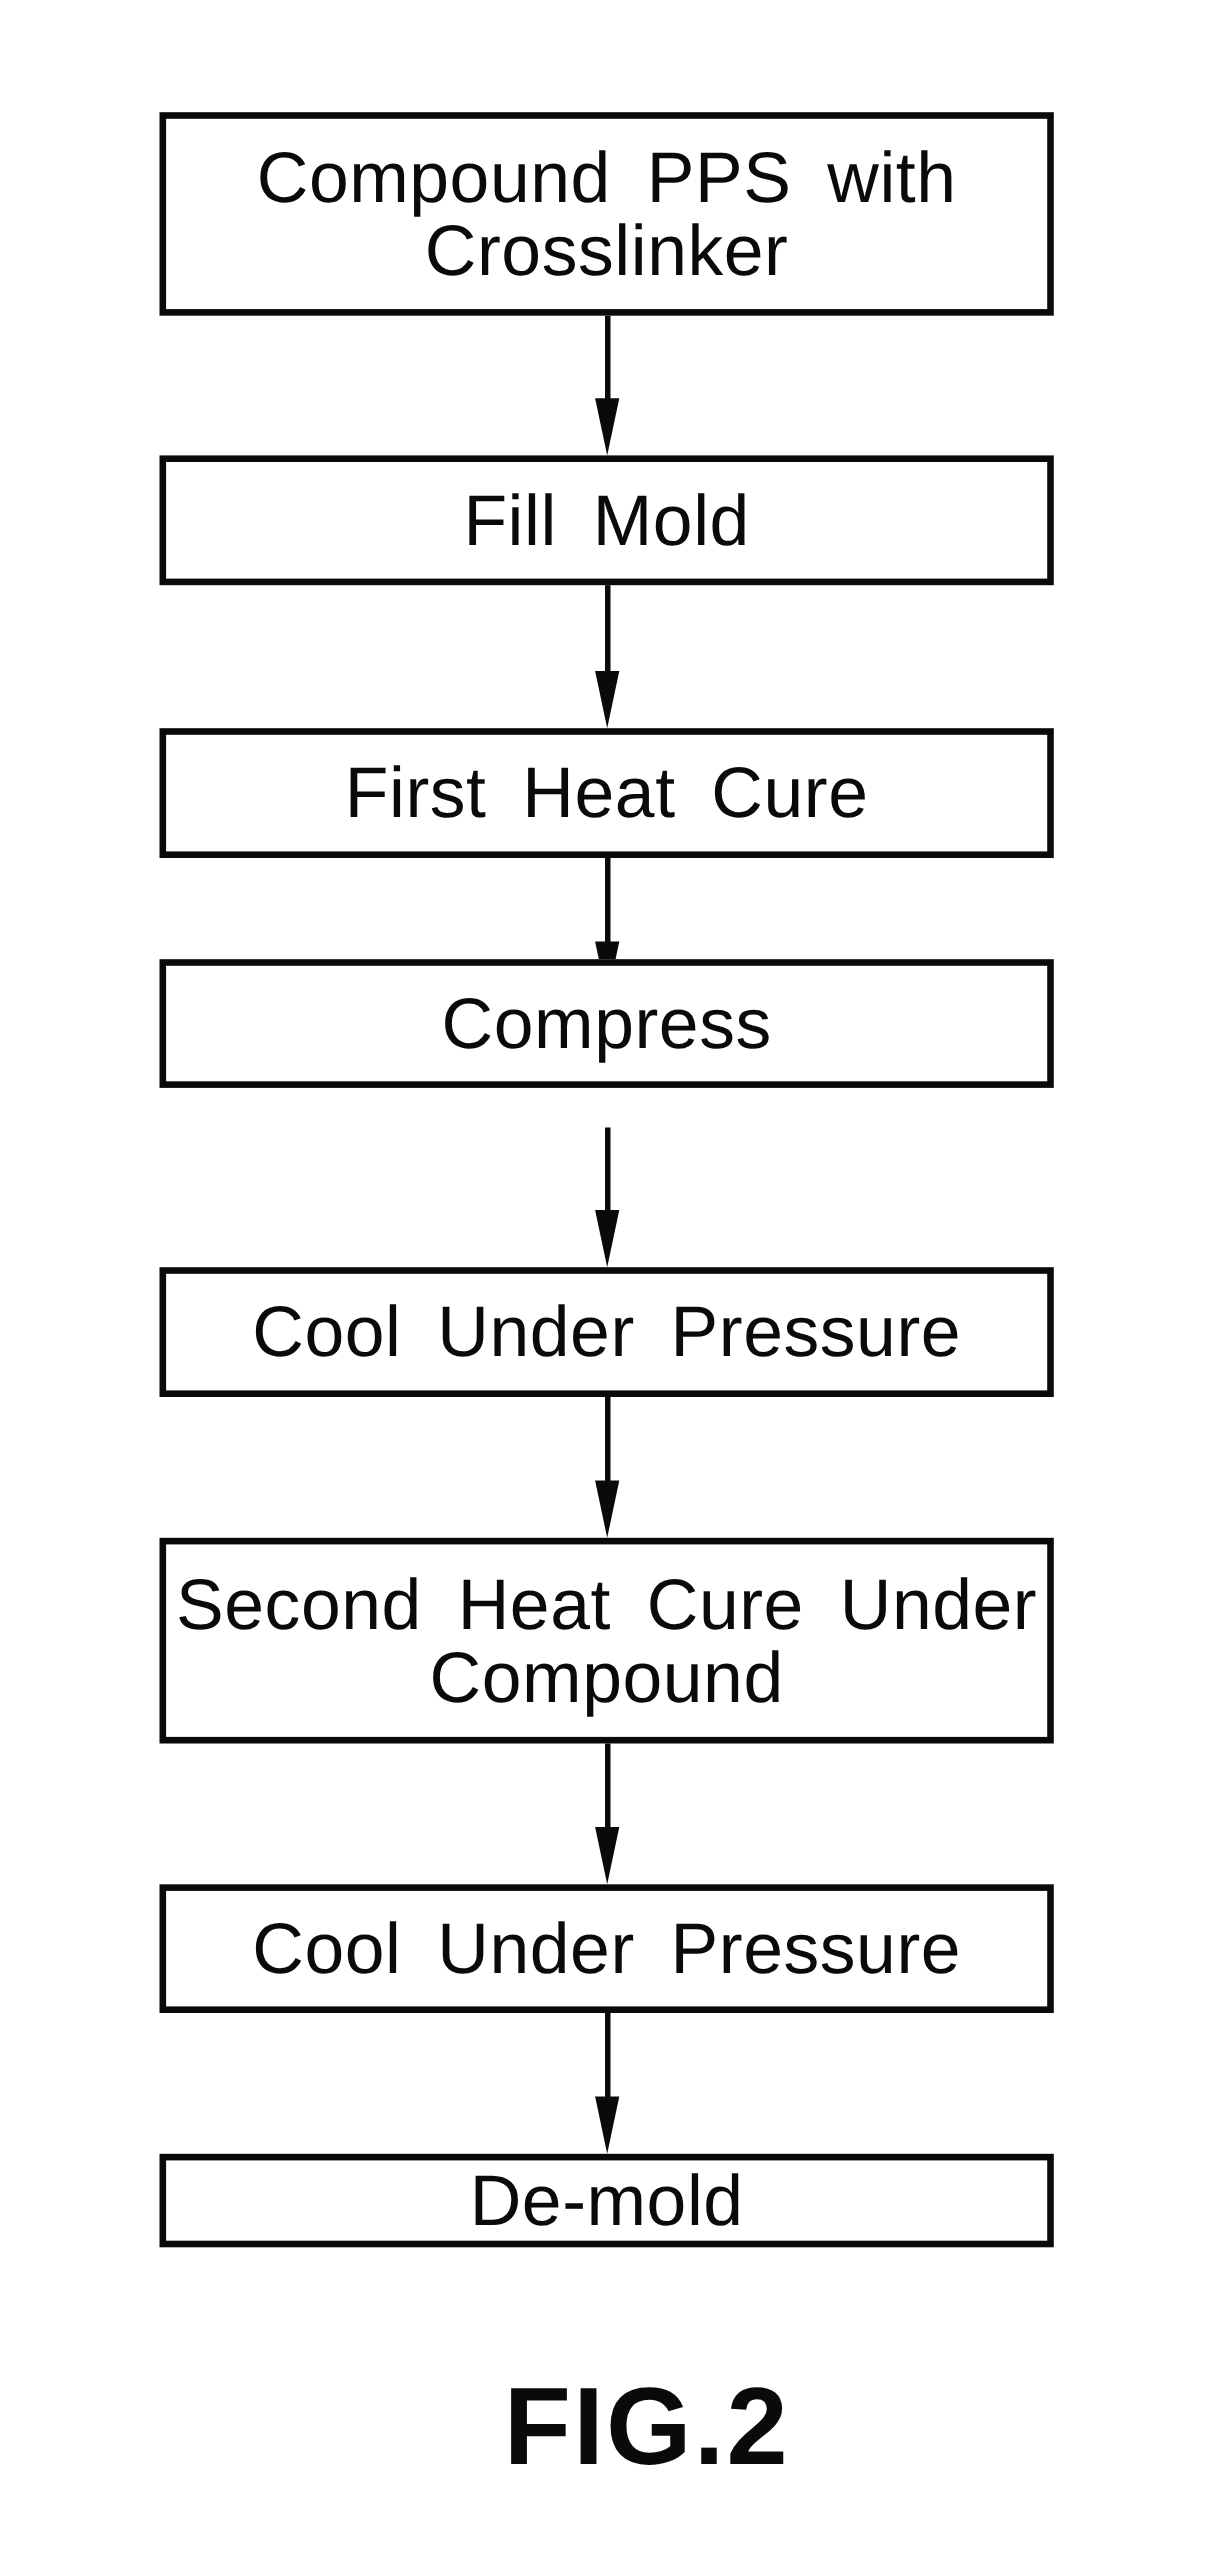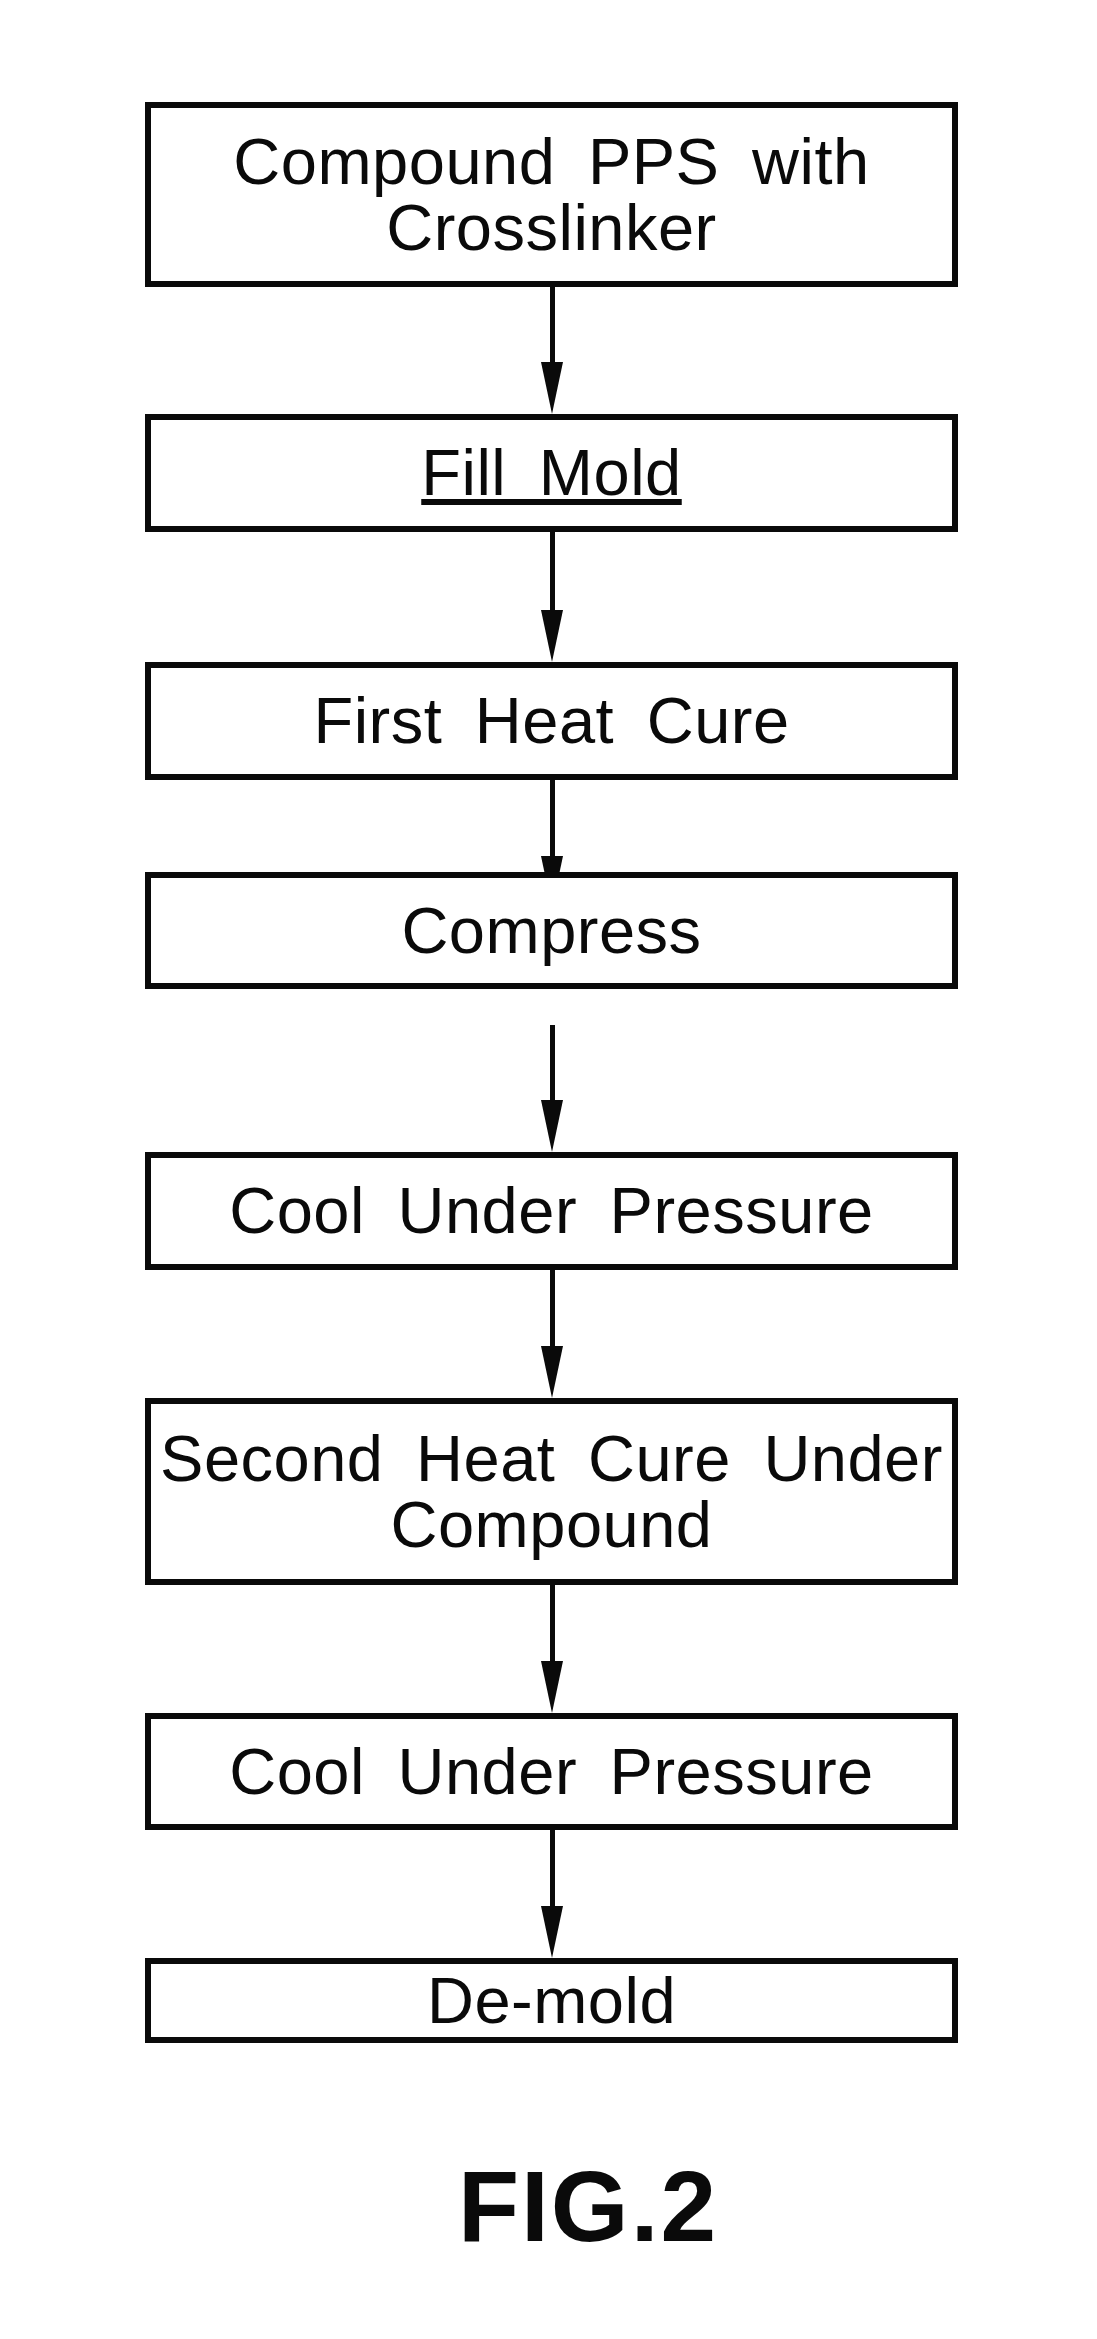--- a/index.html
+++ b/index.html
@@ -80,21 +80,21 @@
   <div class="flow-box" style="top:102px;height:185px;">
     <span class="line">Compound PPS with</span>
     <span class="line">Crosslinker</span>
   </div>
 
   <div class="flow-arrow" style="top:287px;height:127px;">
     <div class="shaft"></div>
     <div class="head"></div>
   </div>
 
-  <div class="flow-box" style="top:414px;height:118px;text-decoration:underline;">
+  <div class="flow-box" style="top:414px;height:118px;">
     <span class="line">Fill Mold</span>
   </div>
 
   <div class="flow-arrow" style="top:532px;height:130px;">
     <div class="shaft"></div>
     <div class="head"></div>
   </div>
 
   <div class="flow-box" style="top:662px;height:118px;">
     <span class="line">First Heat Cure</span>

